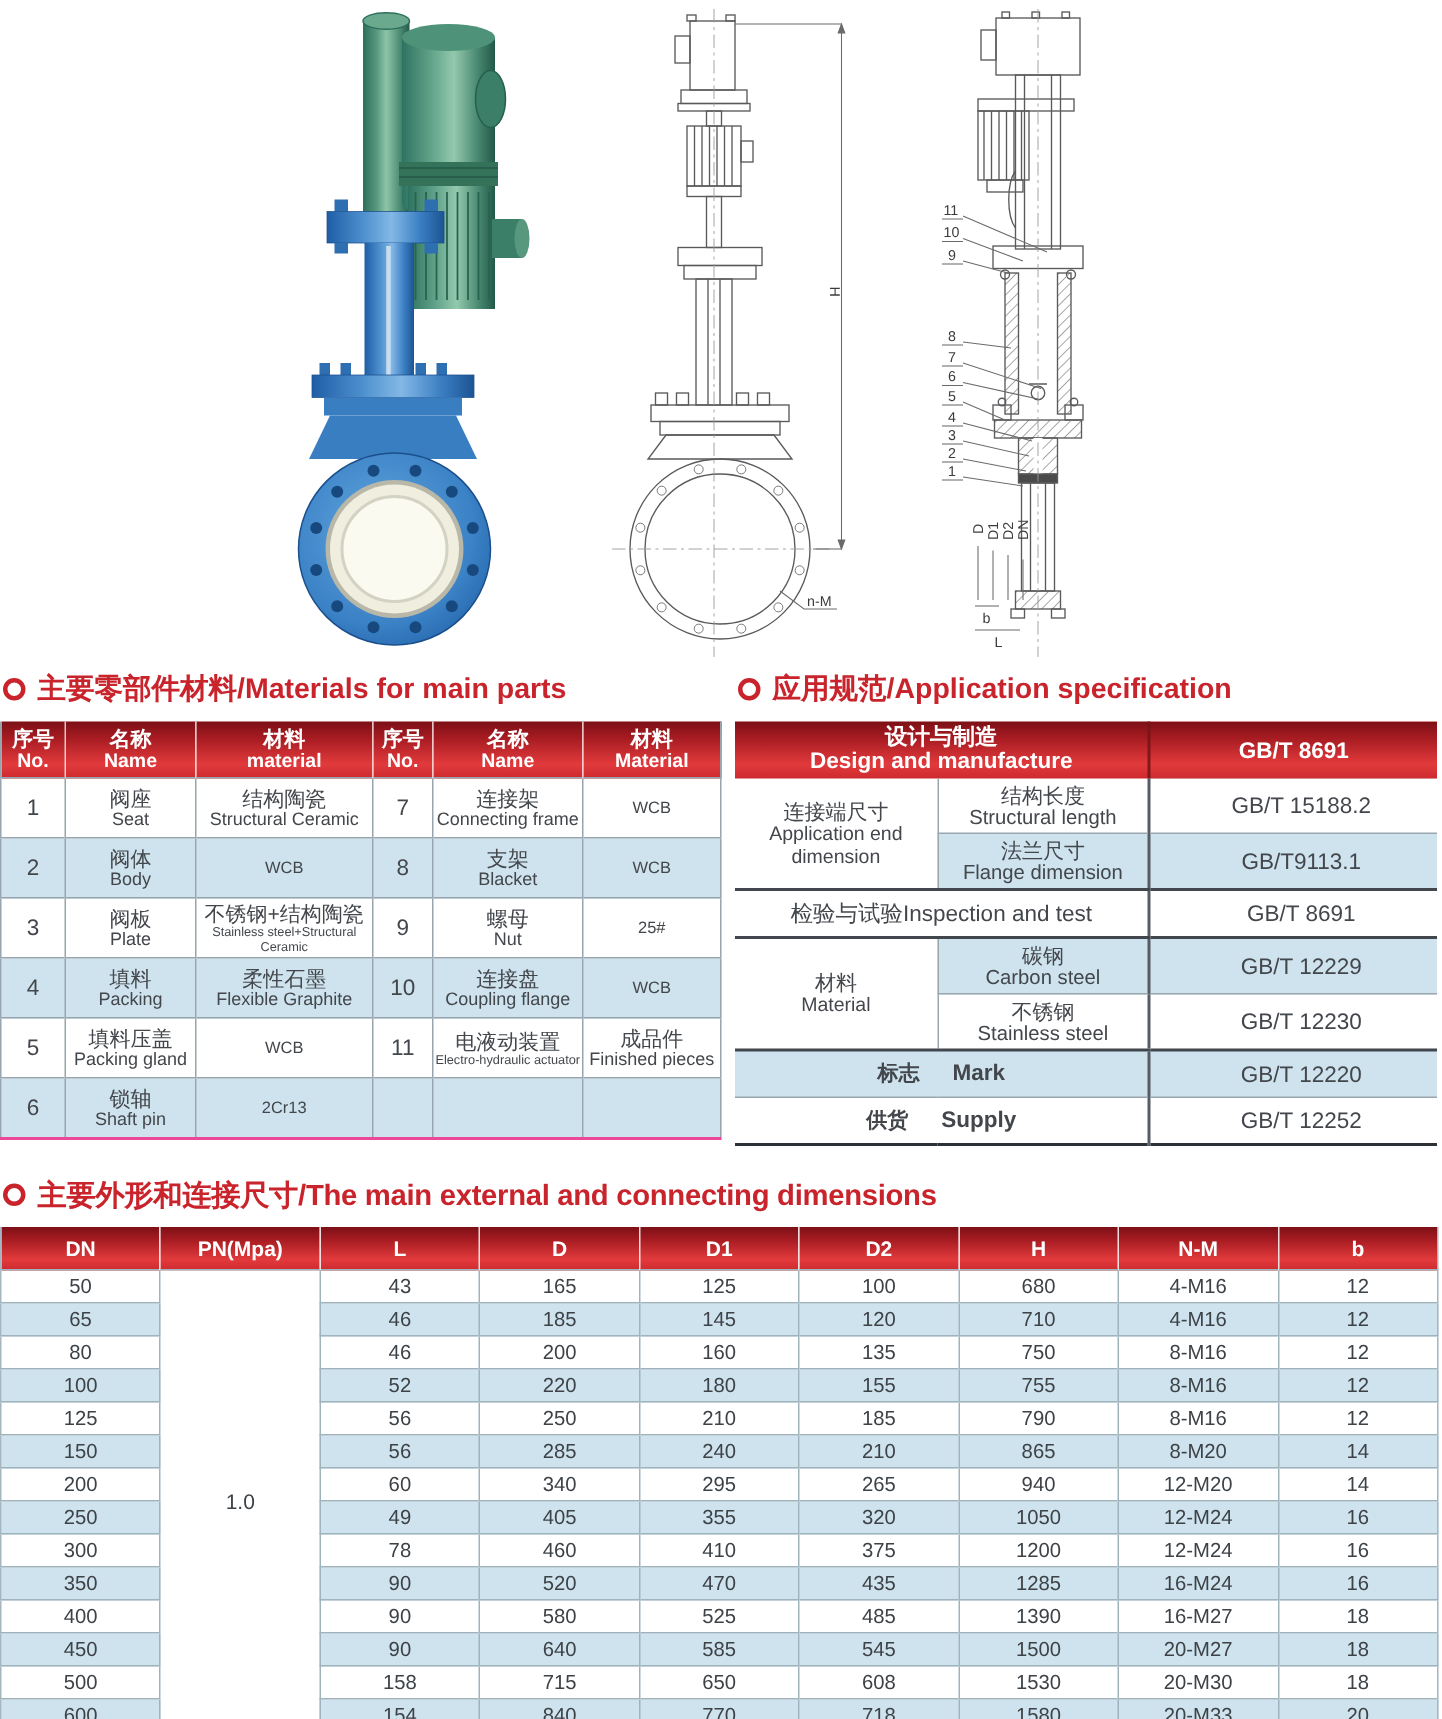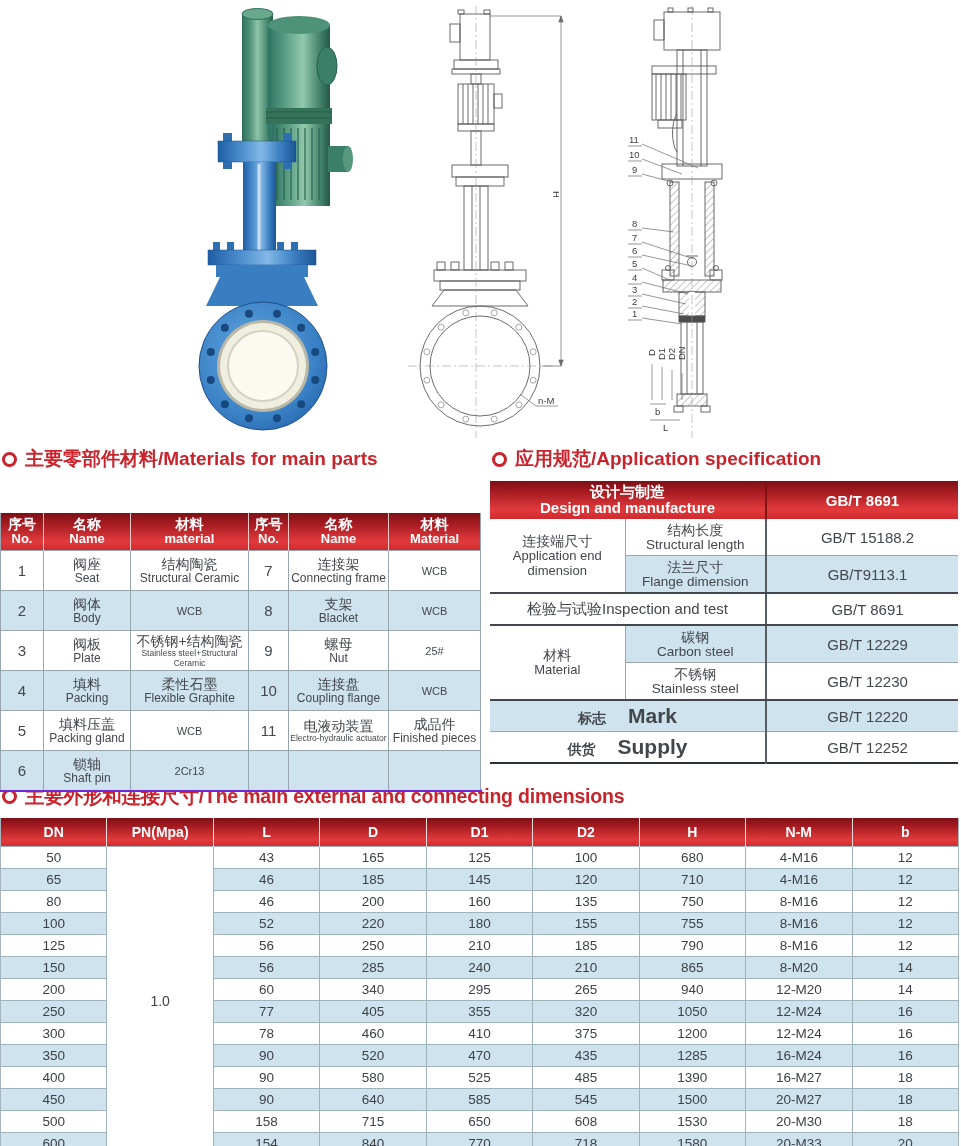--- a/index.html
+++ b/index.html
@@ -16,21 +16,21 @@
   th,td{padding:0;margin:0;}
   .redhead{background:linear-gradient(180deg,#7c1016 0%,#a51b21 28%,#e23a3c 75%,#cd2a2f 100%);color:#fff;font-weight:normal;}
   .stripe{background:#cee3ee;}
   .cell-stripe{background:#cee3ee;}
   .cn{font-size:14px;line-height:1.15;}
   .en{font-size:12px;line-height:1.1;}
   .en.tiny{font-size:8.5px;}
   .one{font-size:11px;}
 
   
-  .mat-table{position:absolute;left:0;top:481px;width:480px;border:1px solid #97a6ae;border-top:none;border-bottom:2px solid #6d28d9;margin-top:32px;}
+  .mat-table{position:absolute;left:0;top:481px;width:480px;border:1px solid #97a6ae;border-top:none;border-bottom:2px solid #ec4899;}
   .mat-table th{height:37px;text-align:center;border-right:1px solid rgba(255,255,255,0.75);}
   .mat-table th:last-child{border-right:none;}
   .mat-table th .cn{font-size:14px;}
   .mat-table th .en{font-size:13px;color:#fff;}
   .mat-table td{height:39px;text-align:center;vertical-align:middle;border-right:1px solid #97a6ae;border-top:1px solid #97a6ae;}
   .mat-table td:last-child{border-right:none;}
   .mat-table td.no{font-size:15px;}
 
   
   .app-table{position:absolute;left:490px;top:481px;width:468px;border-bottom:2px solid #2c3136;}
@@ -41,21 +41,21 @@
   .app-table td{text-align:center;vertical-align:middle;border-bottom:1px solid #9aa7ae;}
   .app-table td.grp{font-size:14px;}
   .app-table td.grp .en{font-size:13px;}
   .app-table td.sub{border-left:1px solid #9aa7ae;}
   .app-table td.sub .cn{font-size:14px;}
   .app-table td.sub .en{font-size:13.5px;}
   .app-table td.gb{border-left:2px solid #565d64;font-size:15px;padding-left:10px;}
   .app-table td.full{font-size:15px;}
   .app-table td.pair span{display:inline-block;font-weight:bold;}
   .app-table td.pair span:first-child{font-size:14px;margin-right:22px;}
-  .app-table td.pair span:last-child{font-size:21px;}
+  .app-table td.pair span:last-child{font-size:15px;}
   .app-table tr.h36 td{height:36px;}
   .app-table tr.h30 td{height:30px;}
   .app-table td.bstrong,.app-table tr.strong td{border-bottom:2px solid #41474d;}
 
   
   .dim-table{position:absolute;left:0;top:818px;width:959px;border-left:1px solid #a5b6c0;border-right:1px solid #a5b6c0;border-bottom:3px solid #16191c;}
   .dim-table th{height:28px;font-size:14px;font-weight:700;text-align:center;border-right:1px solid rgba(255,255,255,0.85);}
   .dim-table th:last-child{border-right:none;}
   .dim-table td{height:21px;font-size:13.5px;text-align:center;color:#3d4247;border-right:1px solid #9fb3bd;border-top:1px solid #9fb3bd;}
   .dim-table td:last-child{border-right:none;}
@@ -637,21 +637,21 @@
         <td>60</td>
         <td>340</td>
         <td>295</td>
         <td>265</td>
         <td>940</td>
         <td>12-M20</td>
         <td>14</td>
       </tr>
       <tr class="stripe">
         <td>250</td>
-        <td>77</td>
+        <td>49</td>
         <td>405</td>
         <td>355</td>
         <td>320</td>
         <td>1050</td>
         <td>12-M24</td>
         <td>16</td>
       </tr>
       <tr>
         <td>300</td>
         <td>78</td>

